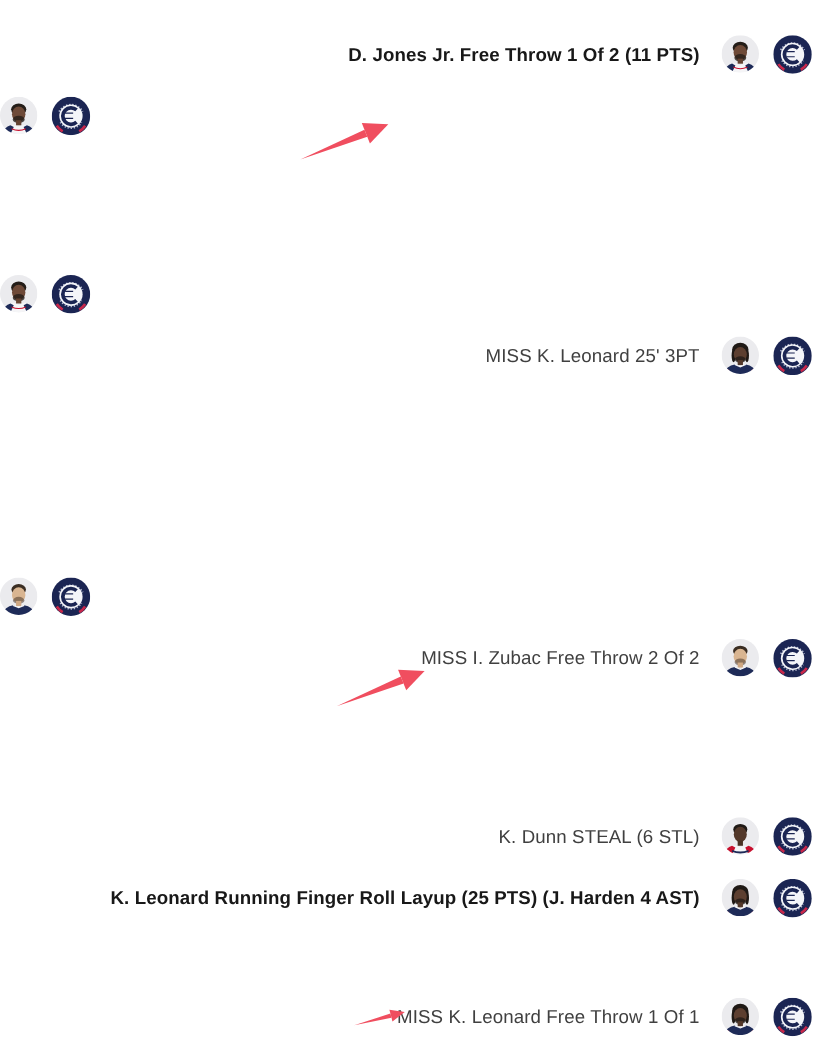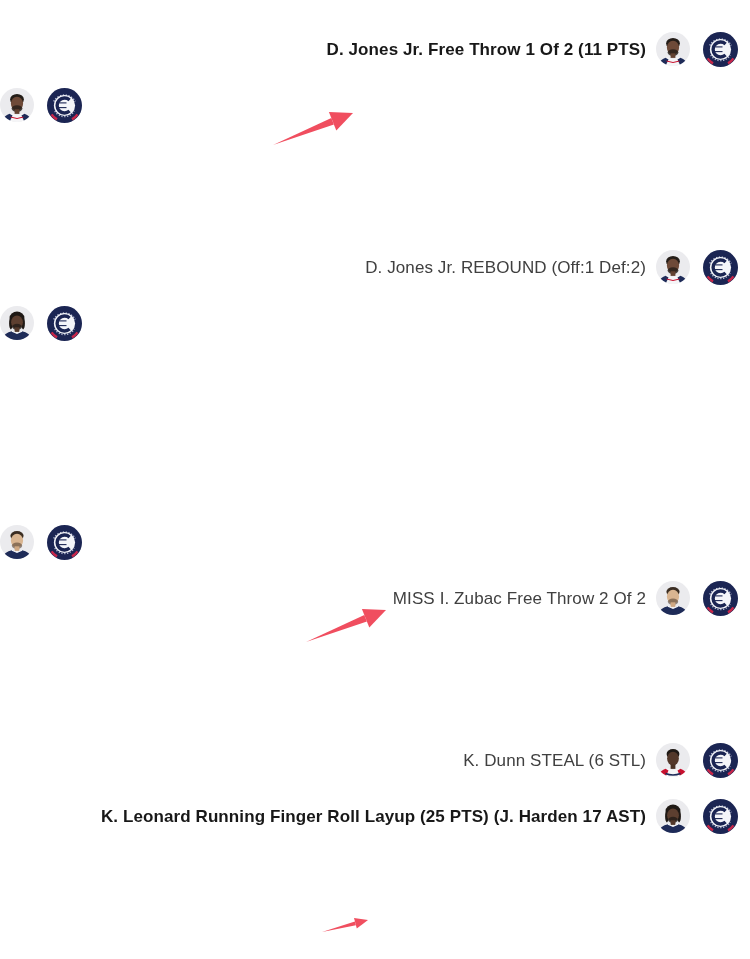--- a/index.html
+++ b/index.html
@@ -7,21 +7,21 @@
     position:relative;width:750px;height:959px;overflow:hidden;background:#ffffff;
     font-family:"Liberation Sans","DejaVu Sans",sans-serif;
   }
   .feed{position:absolute;inset:0;}
   .row{
     display:flex;align-items:center;height:56px;box-sizing:border-box;
     padding-right:12px;
   }
   .row .txt{
     flex:1;text-align:right;font-size:17px;line-height:1;color:#404040;
-    margin-right:10px;white-space:nowrap;letter-spacing:.1px;padding-left:40px;
+    margin-right:20px;white-space:nowrap;letter-spacing:.1px;padding-left:40px;
   }
   .row.em .txt{font-weight:700;color:#181818;}
   .icon-wrap{flex:none;display:block;}
   .avatar{width:34px;height:34px;margin-right:13px;}
   .logo{width:35px;height:35px;}
   .avatar svg,.logo svg{display:block;width:100%;height:100%;}
   .r-first{margin-top:21px;}
   .sp-106{height:106px;}
   .sp-163{height:163px;}
   .sp-52{height:52px;}
@@ -134,34 +134,34 @@
       <span class="icon-wrap logo">
           <svg viewBox="0 0 35 35">
             <use href="#logo-lac"></use>
           </svg>
         </span>
     </div>
 
     <div class="sp-106"></div>
 
     <div class="row">
-      <span class="txt">D. Jones Jr. REBOUND (Off:1 Def:2)</span>
       <span class="icon-wrap avatar">
           <svg viewBox="0 0 34 34">
             <use href="#av-jones"></use>
           </svg>
         </span>
       <span class="icon-wrap logo">
           <svg viewBox="0 0 35 35">
             <use href="#logo-lac"></use>
           </svg>
         </span>
     </div>
 
     <div class="row">
+      <span class="txt">MISS K. Leonard 25' 3PT</span>
       <span class="icon-wrap avatar">
           <svg viewBox="0 0 34 34">
             <use href="#av-leonard"></use>
           </svg>
         </span>
       <span class="icon-wrap logo">
           <svg viewBox="0 0 35 35">
             <use href="#logo-lac"></use>
           </svg>
         </span>
@@ -206,35 +206,48 @@
           </svg>
         </span>
       <span class="icon-wrap logo">
           <svg viewBox="0 0 35 35">
             <use href="#logo-lac"></use>
           </svg>
         </span>
     </div>
 
     <div class="row em">
-      <span class="txt">K. Leonard Running Finger Roll Layup (25 PTS) (J. Harden 17 AST)</span>
+      <span class="txt">K. Leonard Running Finger Roll Layup (25 PTS) (J. Harden 4 AST)</span>
       <span class="icon-wrap avatar">
           <svg viewBox="0 0 34 34">
             <use href="#av-leonard"></use>
           </svg>
         </span>
       <span class="icon-wrap logo">
           <svg viewBox="0 0 35 35">
             <use href="#logo-lac"></use>
           </svg>
         </span>
     </div>
 
     <div class="sp-52"></div>
 
+    <div class="row">
+      <span class="txt">MISS K. Leonard Free Throw 1 Of 1</span>
+      <span class="icon-wrap avatar">
+          <svg viewBox="0 0 34 34">
+            <use href="#av-leonard"></use>
+          </svg>
+        </span>
+      <span class="icon-wrap logo">
+          <svg viewBox="0 0 35 35">
+            <use href="#logo-lac"></use>
+          </svg>
+        </span>
+    </div>
 
   </div>
 
   <svg class="arrow arrow-1" viewBox="0 0 84 44">
     <polygon points="2,42 60.3,15.0 62.9,21.4"></polygon>
     <polygon points="82,10 65.3,27.5 57.9,8.9"></polygon>
   </svg>
   <svg class="arrow arrow-2" viewBox="0 0 84 44">
     <polygon points="2,42 60.3,15.0 62.9,21.4"></polygon>
     <polygon points="82,10 65.3,27.5 57.9,8.9"></polygon>

